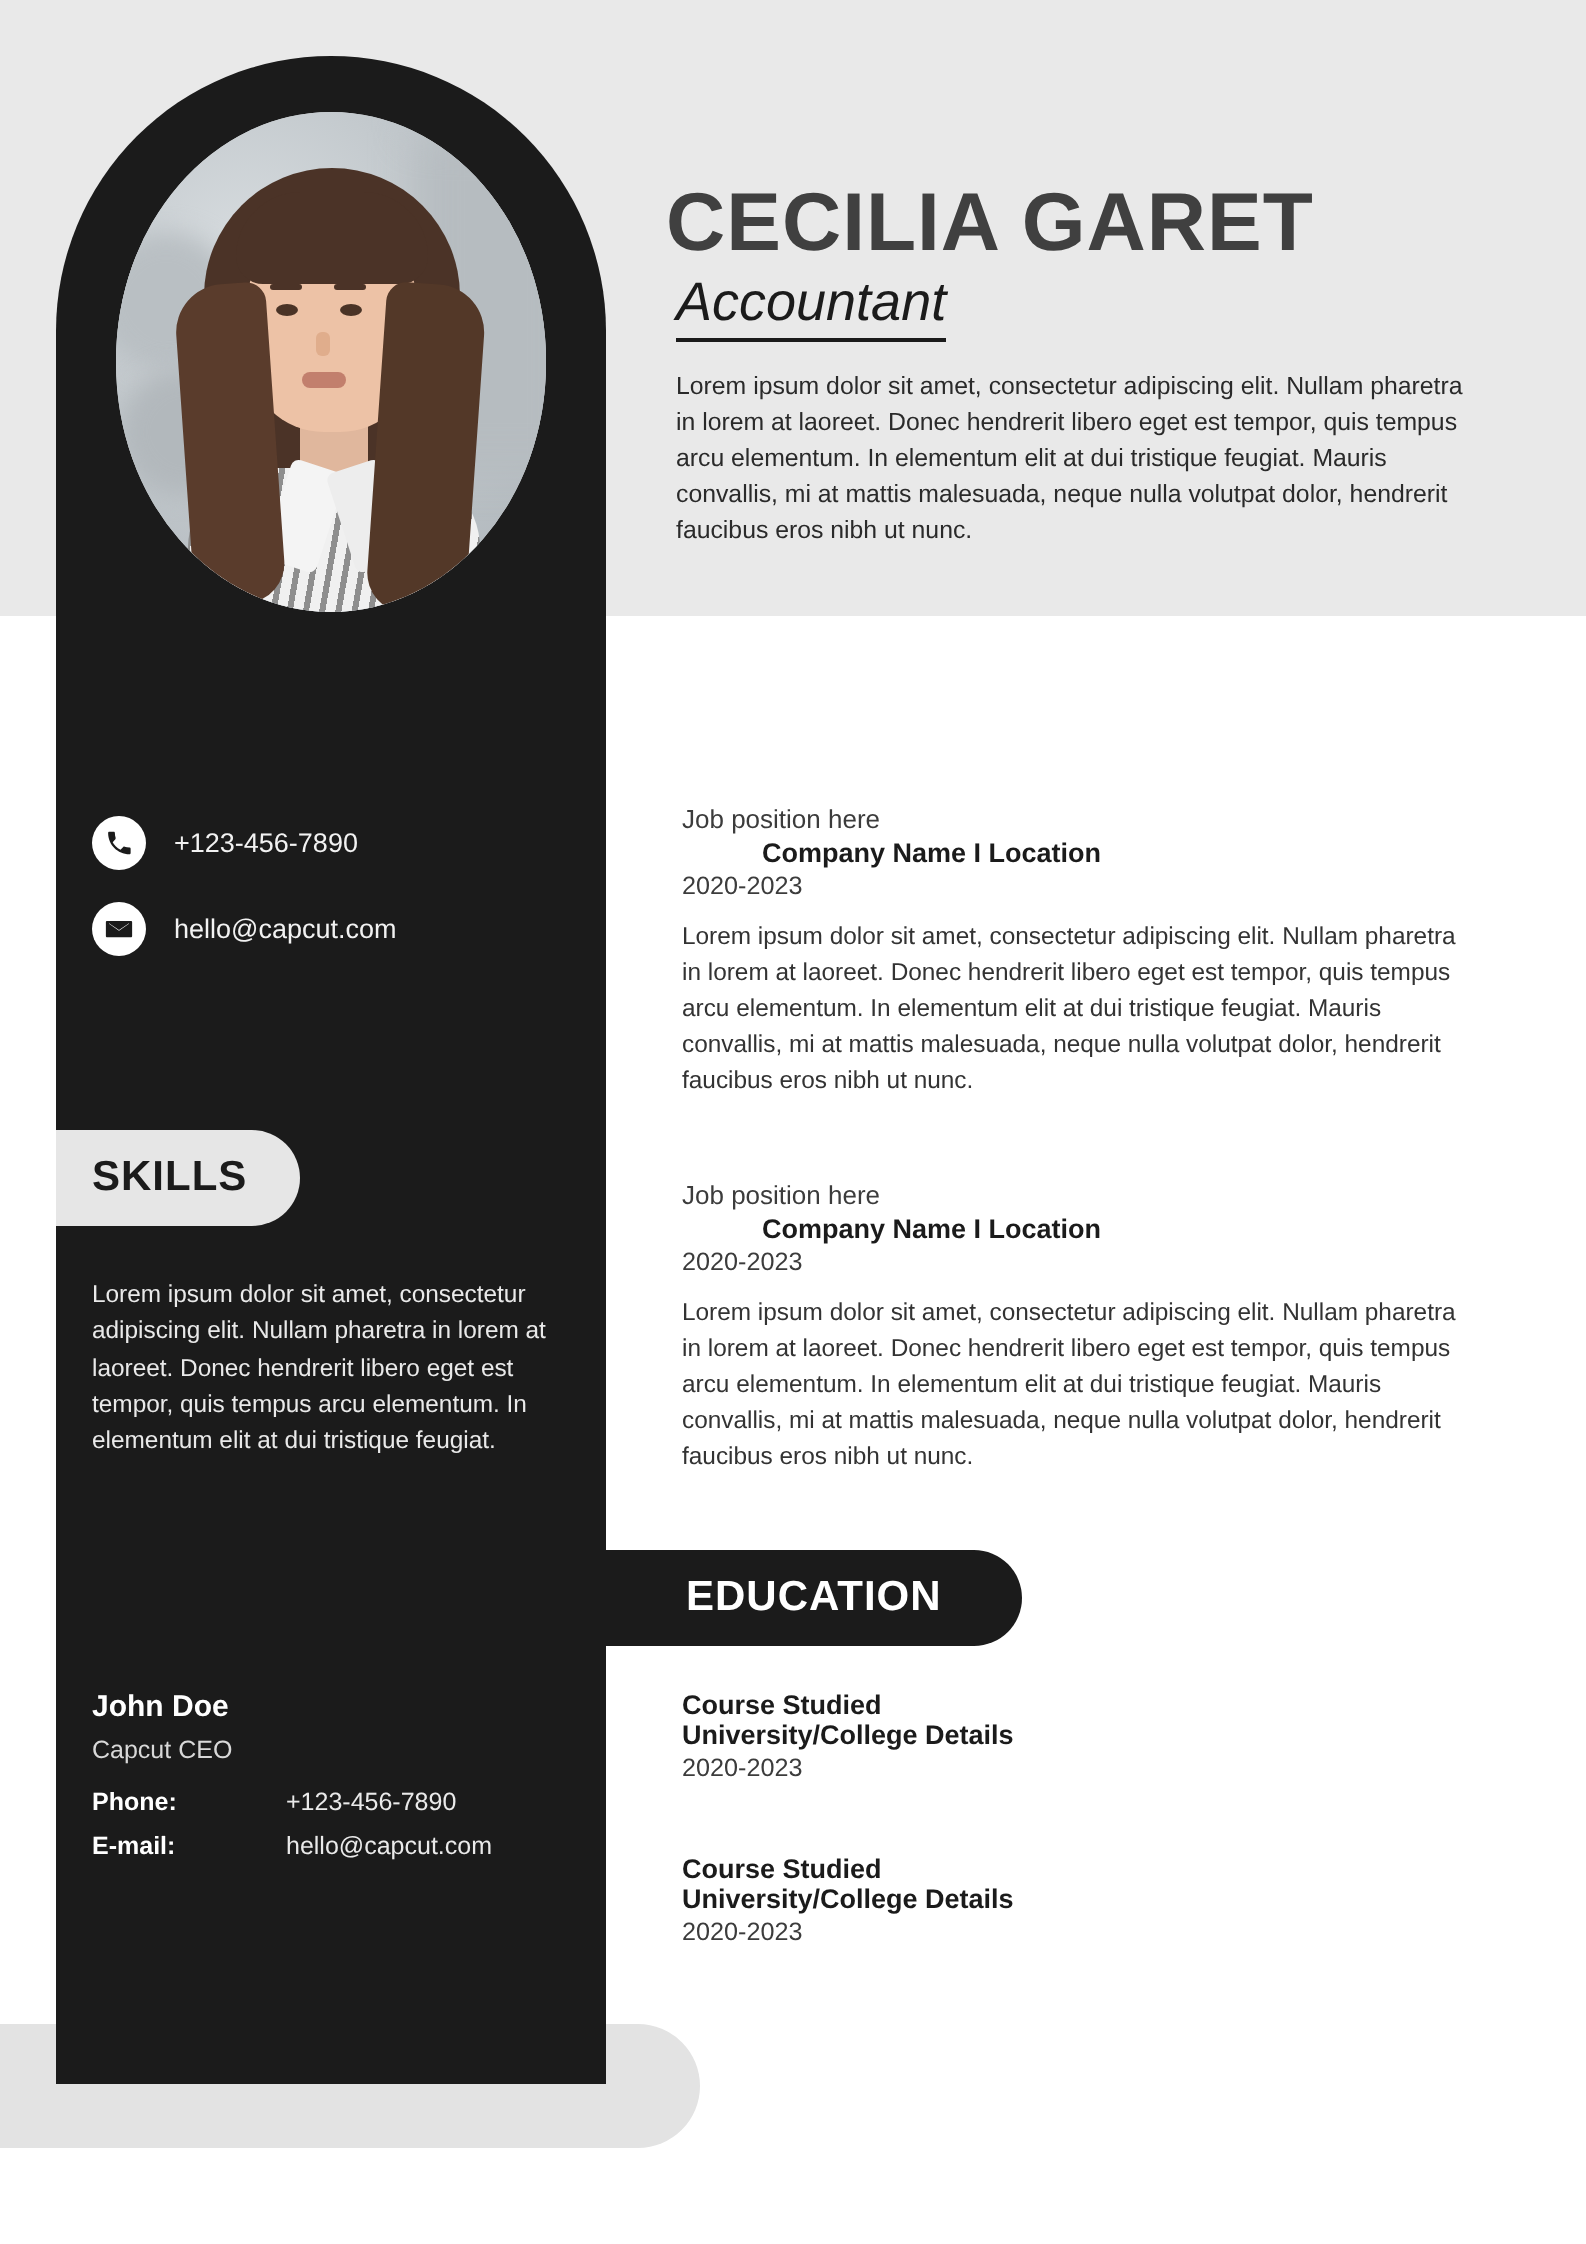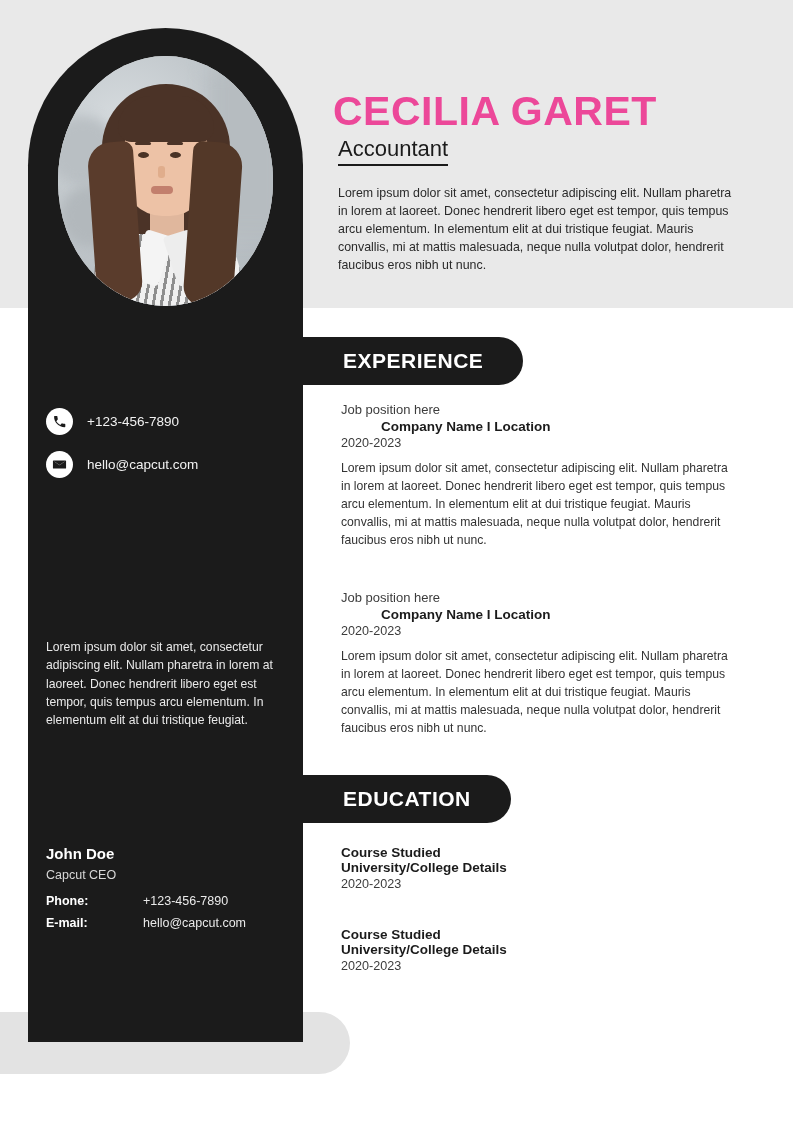--- a/index.html
+++ b/index.html
@@ -153,30 +153,31 @@
     width: 22px; height: 8px;
     background: #c27f6d; border-radius: 10px;
   }
   
   .name {
     position: absolute;
     left: 333px; top: 88px;
     font-size: 41px;
     font-weight: bold;
     letter-spacing: 0.5px;
-    color: #ec4899;
+    color: #404040;
   }
   .role-wrap {
     position: absolute;
     left: 338px; top: 136px;
     border-bottom: 2px solid #1b1b1b;
     padding-bottom: 2px;
   }
   .role {
-    font-size: 22px;
+    font-size: 27px;
+    font-style: italic;
     color: #1b1b1b;
     font-family: "Liberation Sans", sans-serif;
     text-align: right;
   }
   .summary {
     position: absolute;
     left: 338px; top: 185px;
     width: 400px;
     font-size: 12.4px;
     line-height: 1.45;
@@ -324,34 +325,34 @@
     <div class="contact-row">
       <span class="c-icon">
         <svg width="15" height="15" viewBox="0 0 24 24">
             <path fill="#1b1b1b" d="M2.5 5.5h19c.6 0 1 .4 1 1v11c0 .6-.4 1-1 1h-19c-.6 0-1-.4-1-1v-11c0-.6.4-1 1-1zm9.5 7.2L4 7.3v.4l8 5.6 8-5.6v-.4l-8 5.4z"></path>
           </svg>
       </span>
       <span class="c-text">hello@capcut.com</span>
     </div>
   </div>
 
+  <div class="tag-light" id="tag-skills">SKILLS</div>
   <div class="skills-text">Lorem ipsum dolor sit amet, consectetur adipiscing elit. Nullam pharetra in lorem at laoreet. Donec hendrerit libero eget est tempor, quis tempus arcu elementum. In elementum elit at dui tristique feugiat.</div>
 
   <div class="ref-name">John Doe</div>
   <div class="ref-title">Capcut CEO</div>
   <div class="ref-line" id="ref-phone">
     <span class="lbl">Phone:</span>
     <span>+123-456-7890</span>
   </div>
   <div class="ref-line" id="ref-email">
     <span class="lbl">E-mail:</span>
     <span>hello@capcut.com</span>
   </div>
 
-  <div class="tag-dark" id="tag-experience">EXPERIENCE</div>
   <div class="entry" id="exp-1">
     <div class="e-pos">Job position here</div>
     <div class="e-comp">Company Name I Location</div>
     <div class="e-date">2020-2023</div>
     <div class="e-desc">Lorem ipsum dolor sit amet, consectetur adipiscing elit. Nullam pharetra in lorem at laoreet. Donec hendrerit libero eget est tempor, quis tempus arcu elementum. In elementum elit at dui tristique feugiat. Mauris convallis, mi at mattis malesuada, neque nulla volutpat dolor, hendrerit faucibus eros nibh ut nunc.</div>
   </div>
   <div class="entry" id="exp-2">
     <div class="e-pos">Job position here</div>
     <div class="e-comp">Company Name I Location</div>
     <div class="e-date">2020-2023</div>

